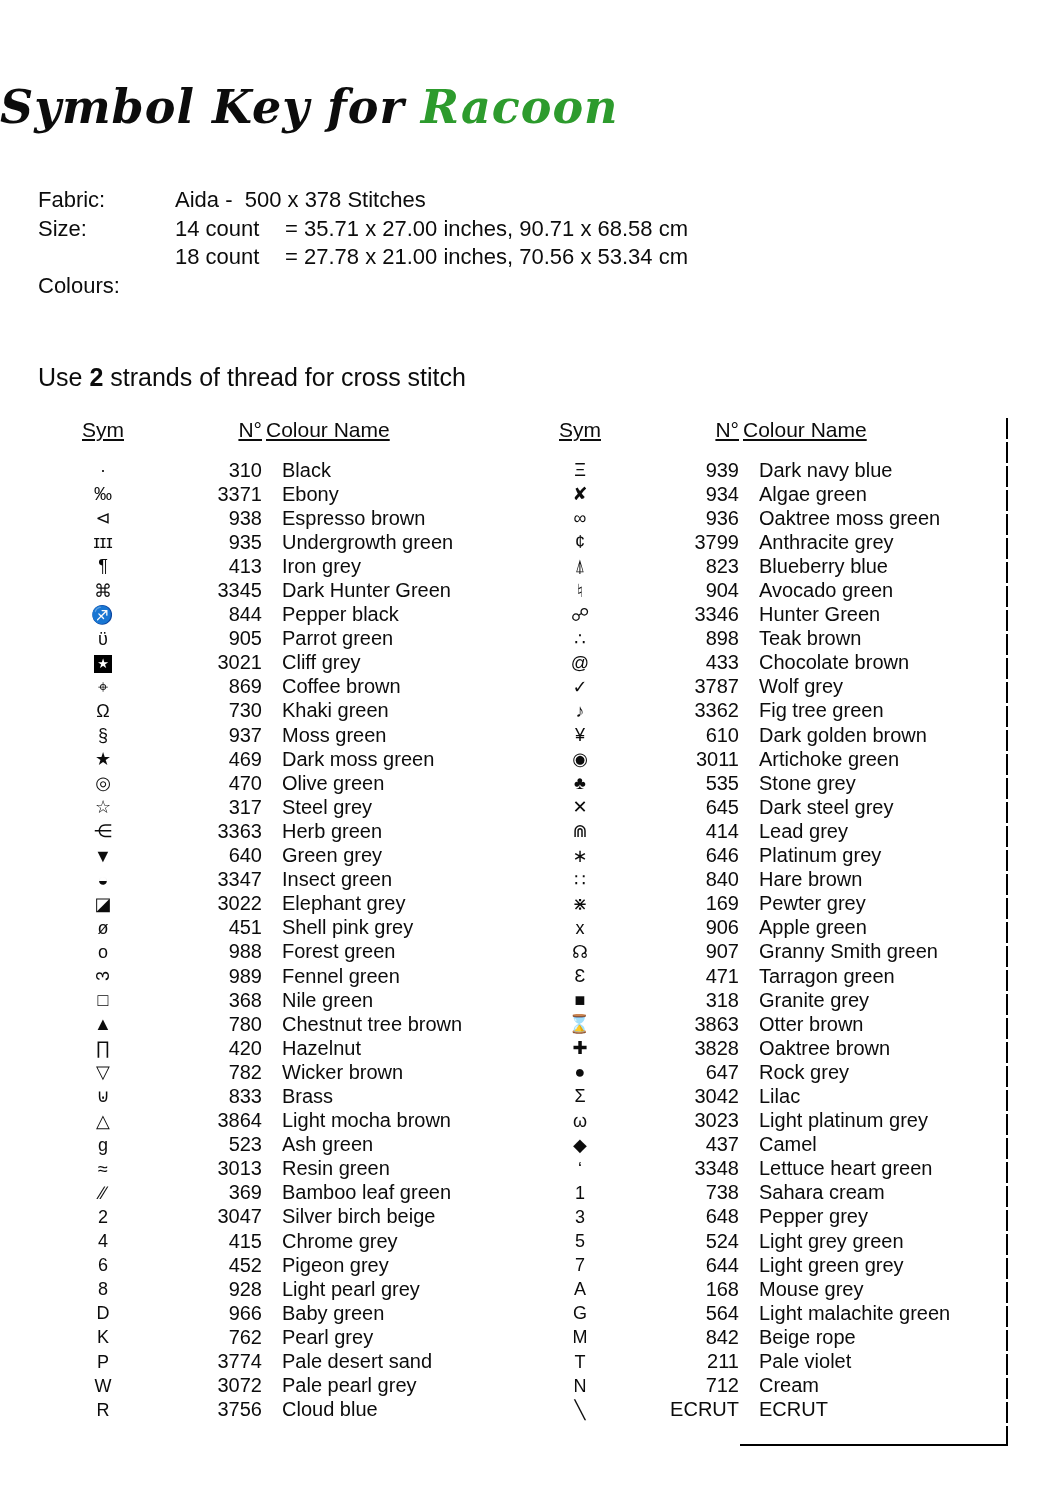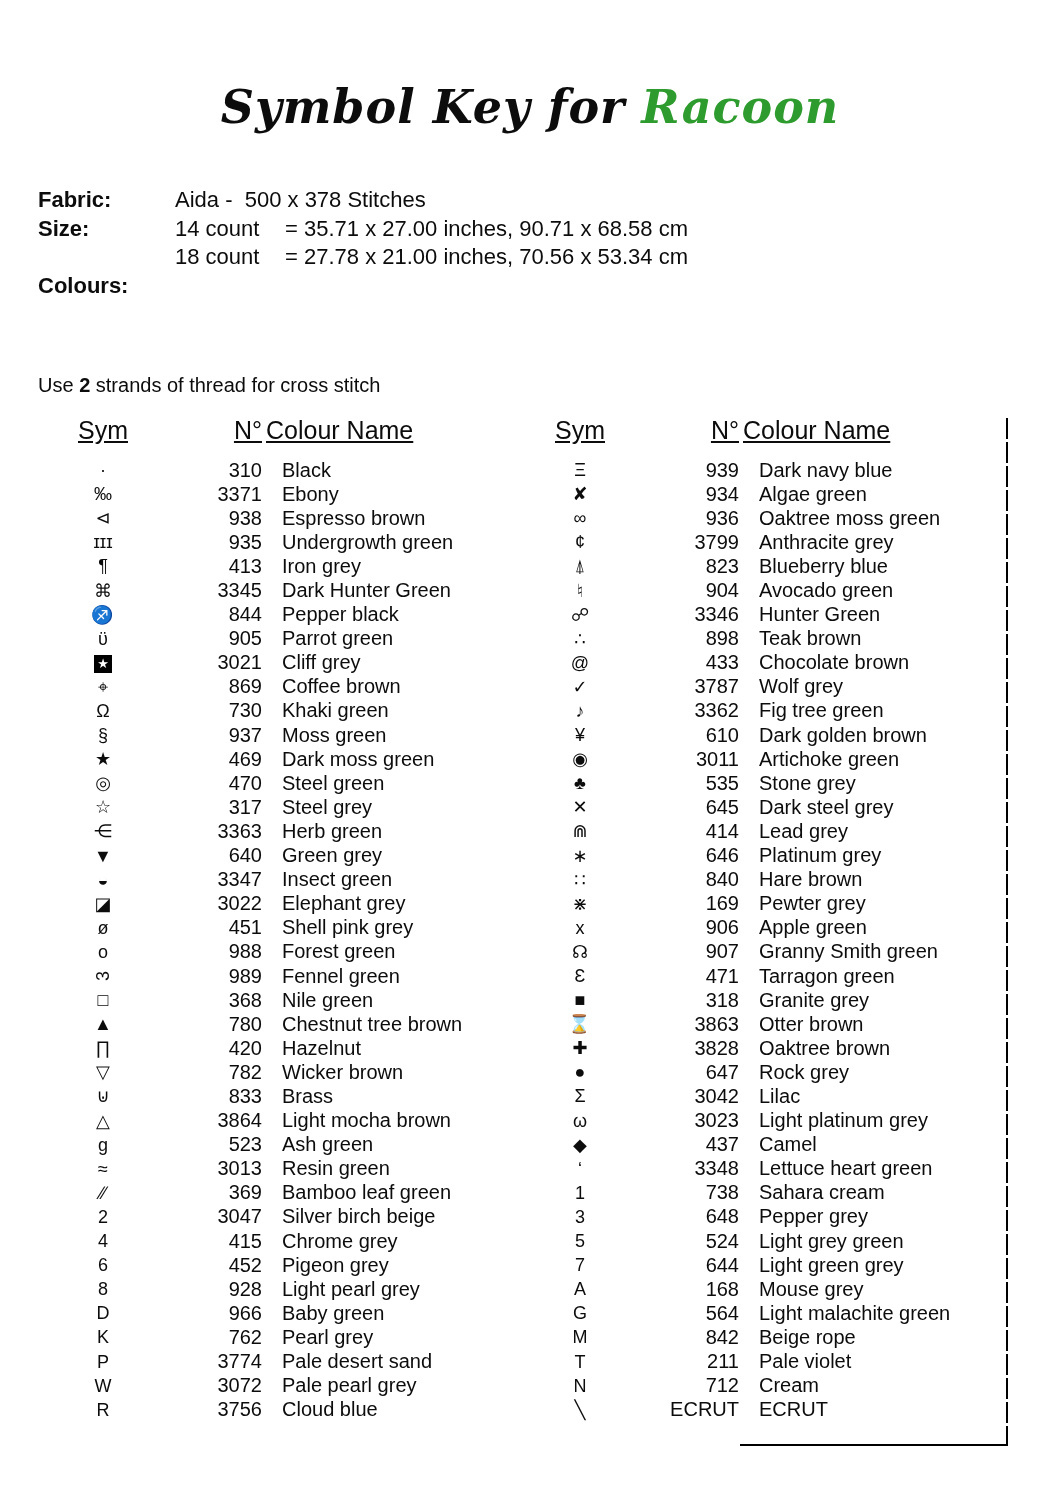--- a/index.html
+++ b/index.html
@@ -1,35 +1,35 @@
 <!DOCTYPE html>
 <html><head>
 <meta charset="utf-8">
 <style>
   html,body{margin:0;padding:0;background:#fff;}
   .page{position:relative;width:1060px;height:1500px;background:#ffffff;overflow:hidden;
         font-family:"Liberation Sans", sans-serif;color:#0c0c0c;}
 
-  .title{position:absolute;top:80px;left:0;width:100%;text-align:center;
+  .title{position:absolute;top:80px;left:0;width:100%;text-align:left;
          font-family:"DejaVu Serif", serif;font-style:italic;font-weight:bold;
          font-size:46px;letter-spacing:1px;white-space:pre;}
   .title .subject{margin-left:16px;}
 
   .info{position:absolute;left:38px;top:186px;font-size:22px;line-height:28.6px;}
   .info-grid{display:grid;grid-template-columns:137px auto;}
-  .info-label{font-weight:bold;white-space:pre;}
+  .info-label{font-weight:normal;white-space:pre;}
   .info-value{white-space:pre;}
   .size-line{white-space:pre;}
   .size-count{display:inline-block;width:110px;white-space:pre;}
 
-  .strands{position:absolute;left:38px;top:374px;font-size:20px;white-space:pre;}
+  .strands{position:absolute;left:38px;top:363px;font-size:25px;white-space:pre;}
   .strands b{font-weight:bold;}
 
   .thead,.trow{display:flex;align-items:center;height:24.1px;}
-  .thead{position:absolute;top:418px;width:430px;font-size:25px;}
+  .thead{position:absolute;top:418px;width:430px;font-size:21px;}
   .thead .h{text-decoration:underline;}
   .thead-left{left:75px;}
   .thead-right{left:552px;}
   .rows{position:absolute;top:458px;width:430px;}
   .rows-left{left:75px;}
   .rows-right{left:552px;}
 
   .sym{width:56px;text-align:center;font-size:18px;flex:0 0 56px;line-height:1;}
   .num{width:131px;text-align:right;font-size:20px;flex:0 0 131px;white-space:nowrap;}
   .cname{margin-left:20px;font-size:20px;white-space:nowrap;}
@@ -143,21 +143,21 @@
         <span class="cname">Moss green</span>
       </div>
       <div class="trow">
         <span class="sym"><span class="plain">★</span></span>
         <span class="num">469</span>
         <span class="cname">Dark moss green</span>
       </div>
       <div class="trow">
         <span class="sym"><span class="plain">◎</span></span>
         <span class="num">470</span>
-        <span class="cname">Steel green</span>
+        <span class="cname">Olive green</span>
       </div>
       <div class="trow">
         <span class="sym"><span class="plain">☆</span></span>
         <span class="num">317</span>
         <span class="cname">Steel grey</span>
       </div>
       <div class="trow">
         <span class="sym"><span class="plain">⋲</span></span>
         <span class="num">3363</span>
         <span class="cname">Herb green</span>

